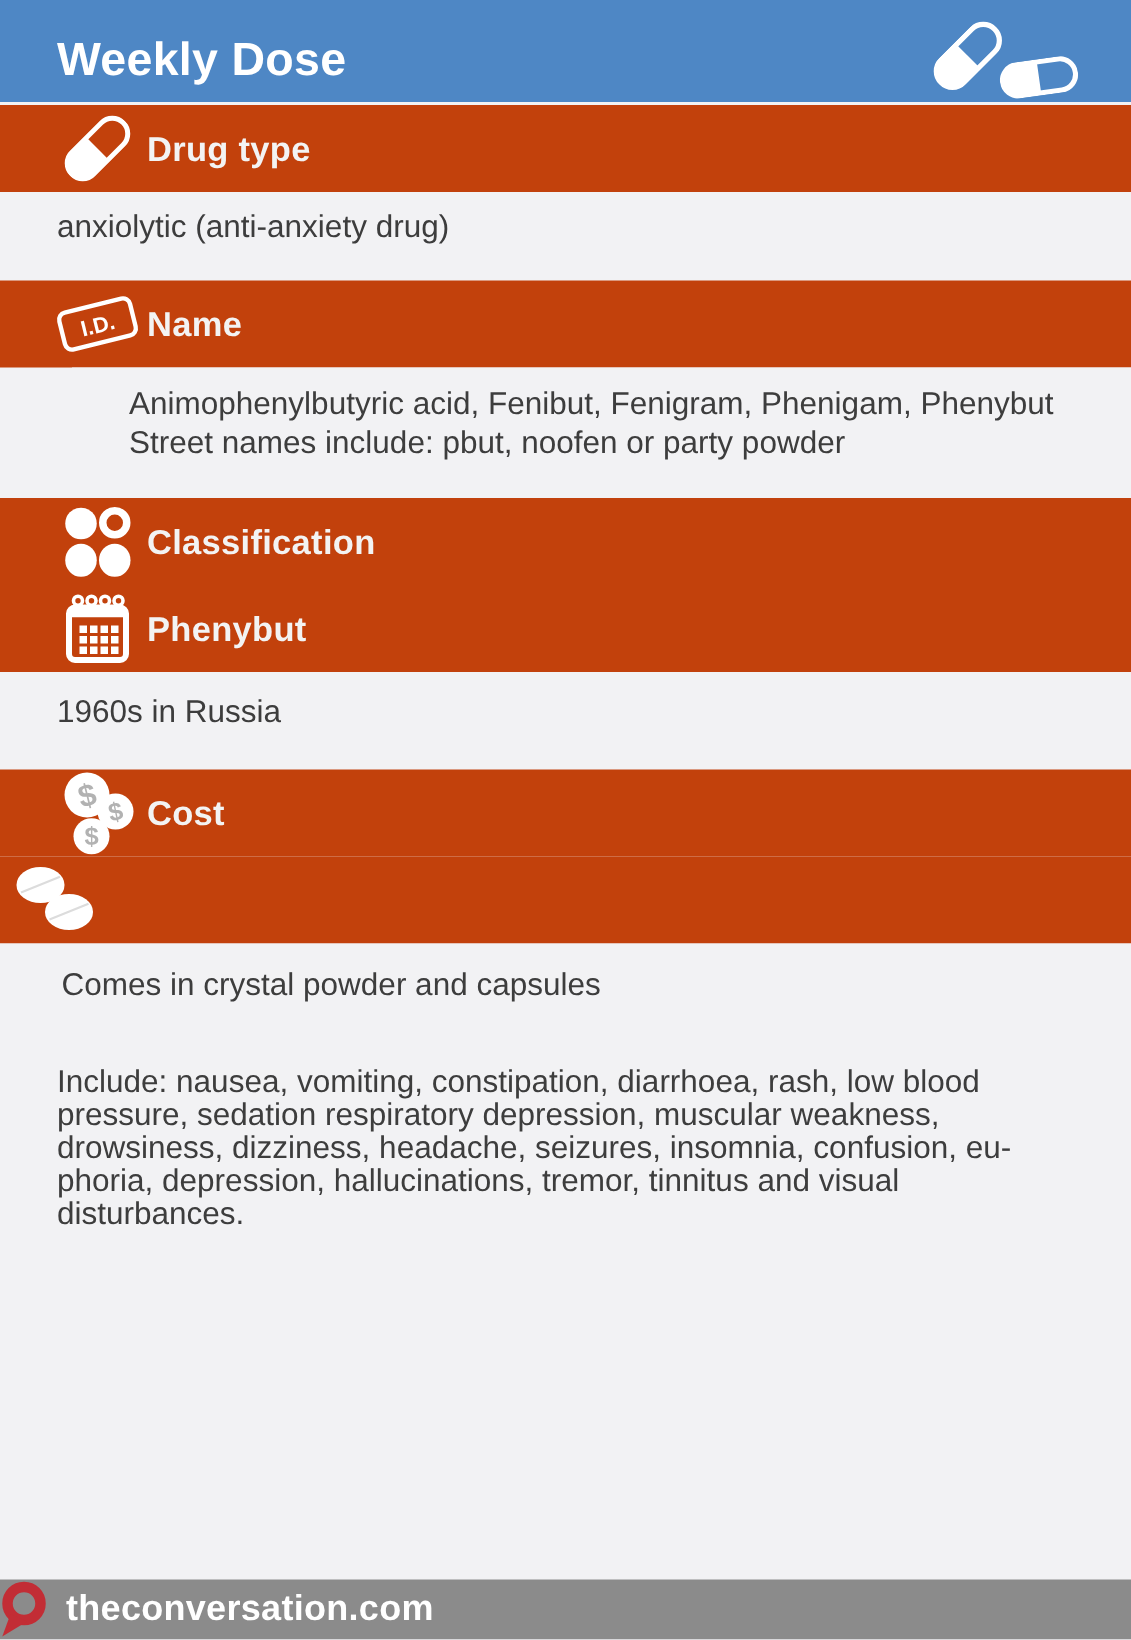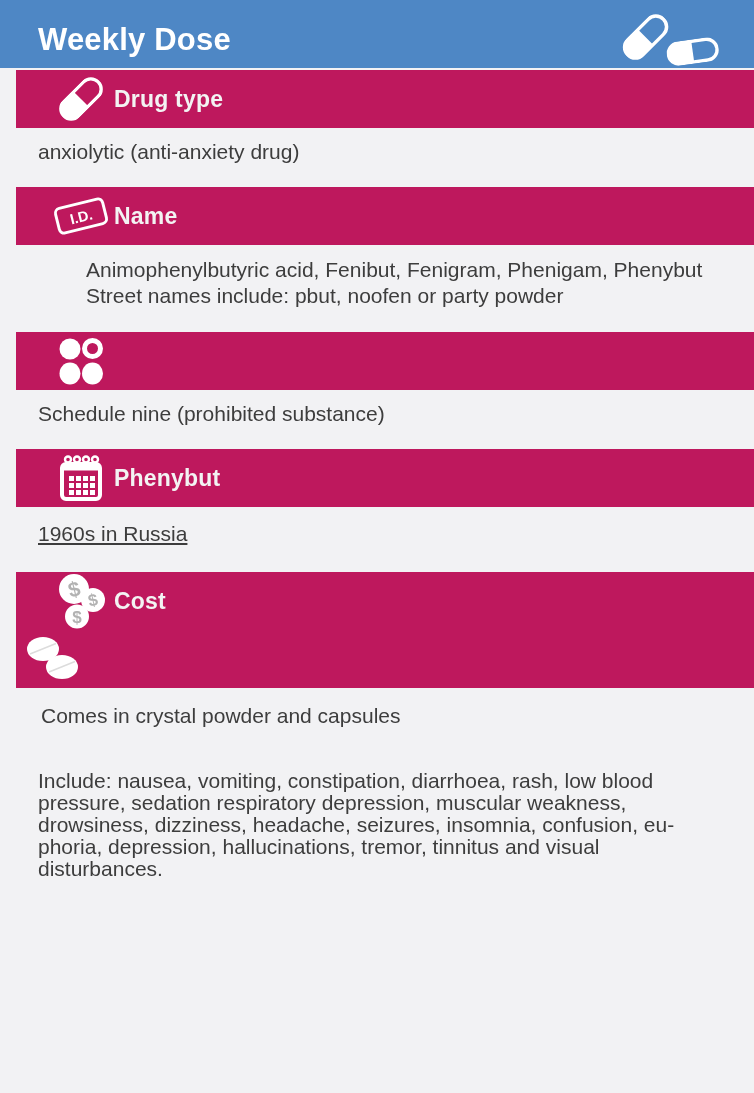--- a/index.html
+++ b/index.html
@@ -18,23 +18,23 @@
     padding:12px 24px 0 38px;box-sizing:border-box;
   }
   .title{color:#ffffff;font-size:31px;font-weight:bold;letter-spacing:0.2px;margin:0;}
   .pills{position:relative;width:118px;height:64px;flex:0 0 auto;}
   .cap{position:absolute;}
   .capA{left:8px;top:16px;transform:rotate(-45deg);}
   .capB{left:54px;top:31px;transform:rotate(-8deg) scale(0.97);}
 
   
   .bar{
-    height:58px;flex:0 0 58px;background:#be185d;
+    height:58px;flex:0 0 58px;background:#c2410c;
     display:flex;align-items:center;
-    padding-left:32px;box-sizing:border-box;margin-left:16px;
+    padding-left:32px;box-sizing:border-box;
   }
   .bar.first{margin-top:2px;}
   .icon-box{
     width:66px;height:56px;flex:0 0 66px;position:relative;
     display:flex;align-items:center;justify-content:center;
   }
   .bar.tight{padding-left:8px;}
   .bar.tight .icon-box{width:56px;flex:0 0 56px;}
   .bar-label{
     color:#f3f3f3;font-size:23px;font-weight:bold;letter-spacing:0.2px;
@@ -43,21 +43,21 @@
   
   .content{
     background:#f2f2f4;color:#3d3d3d;font-size:21px;line-height:26px;
     display:flex;align-items:center;
     padding:0 30px 12px 38px;box-sizing:border-box;
     white-space:pre-line;
   }
   .c0{height:59px;flex:0 0 59px;}
   .c1{height:87px;flex:0 0 87px;margin-left:48px;}
   .c2{height:59px;flex:0 0 59px;}
-  .c3{height:65px;flex:0 0 65px;text-decoration:underline;}
+  .c3{height:65px;flex:0 0 65px;}
   .c4{height:72px;flex:0 0 72px;}
   .c5{height:67px;flex:0 0 67px;padding-left:41px;}
   .c6{flex:1 1 auto;align-items:flex-start;padding-top:15px;line-height:22px;}
 
   
   .footer{
     height:40px;flex:0 0 40px;background:#8b8b8b;
     display:flex;align-items:center;overflow:hidden;
   }
   .logo{margin-left:-6px;flex:0 0 auto;display:flex;align-items:center;}
@@ -115,22 +115,22 @@
 
   <div class="bar">
     <span class="icon-box">
       <svg width="47" height="49" viewBox="0 0 47 49">
         <circle cx="12" cy="12" r="10.5" fill="#fff"></circle>
         <circle cx="34.5" cy="11.5" r="8" fill="none" stroke="#fff" stroke-width="5"></circle>
         <ellipse cx="12" cy="36.5" rx="10.5" ry="11" fill="#fff"></ellipse>
         <ellipse cx="34.5" cy="36.5" rx="10.5" ry="11" fill="#fff"></ellipse>
       </svg>
     </span>
-  </div>
-  <div class="content c2">Schedule nine (prohibited substance)</div>
+    <span class="bar-label">Classification</span>
+  </div>
 
   <div class="bar">
     <span class="icon-box">
       <svg width="46" height="50" viewBox="0 0 46 50">
         <g fill="none" stroke="#fff" stroke-width="2.4">
           <circle cx="10" cy="6.5" r="3"></circle>
             <circle cx="19" cy="6.5" r="3"></circle>
           <circle cx="28" cy="6.5" r="3"></circle>
             <circle cx="37" cy="6.5" r="3"></circle>
         </g>
@@ -181,14 +181,23 @@
     </span>
   </div>
   <div class="content c5">Comes in crystal powder and capsules</div>
 
   <div class="content c6">Include: nausea, vomiting, constipation, diarrhoea, rash, low blood
 pressure, sedation respiratory depression, muscular weakness,
 drowsiness, dizziness, headache, seizures, insomnia, confusion, eu-
 phoria, depression, hallucinations, tremor, tinnitus and visual
 disturbances.</div>
 
+  <div class="footer">
+    <span class="logo">
+      <svg width="48" height="40" viewBox="0 0 48 40">
+        <circle cx="22" cy="16" r="11" fill="none" stroke="#c22d35" stroke-width="7"></circle>
+        <path d="M13 23 L7.5 38 L24 28 Z" fill="#c22d35"></path>
+      </svg>
+    </span>
+    <span class="site">theconversation.com</span>
+  </div>
 
 </div>
 
 </body></html>

